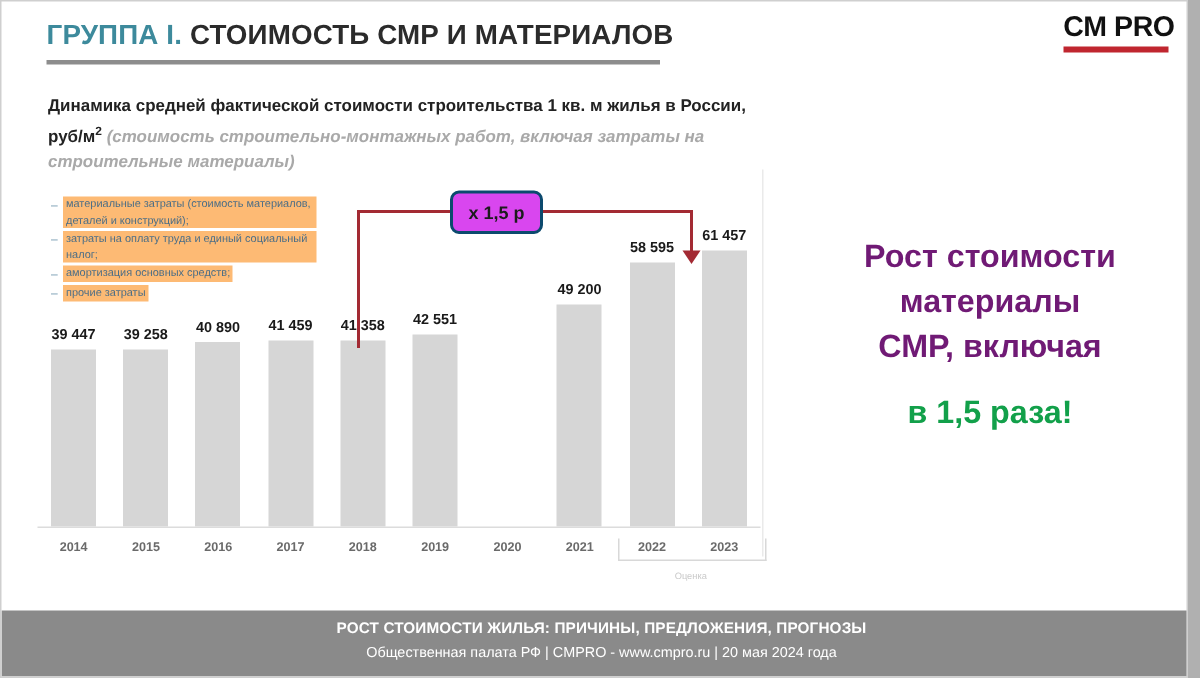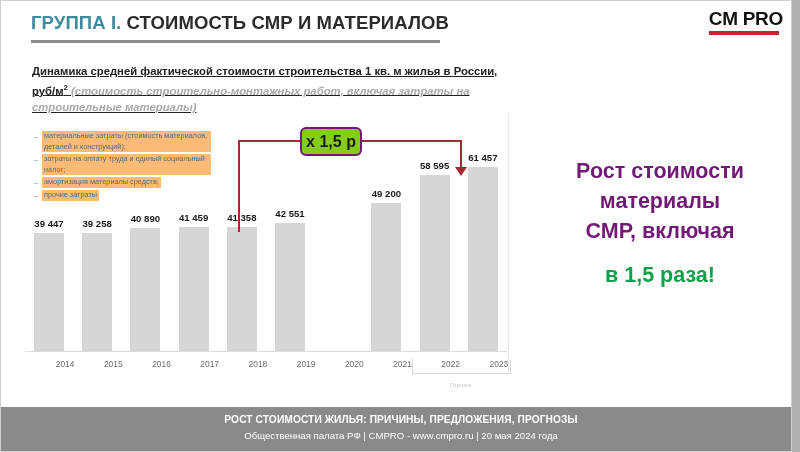--- a/index.html
+++ b/index.html
@@ -25,21 +25,21 @@
   }
   .logo-text{
     font-size:19px;font-weight:bold;color:#111;letter-spacing:-.3px;
     line-height:20px;
   }
   .logo-rule{width:70px;height:3.5px;background:#c0262f;margin-top:2px;}
 
   
   .subtitle{
     position:absolute;left:31px;top:62px;width:470px;
-    font-size:11.3px;line-height:16.5px;color:#222;font-weight:bold;text-decoration:underline;
+    font-size:11.3px;line-height:16.5px;color:#222;font-weight:bold;
   }
   .subtitle .sup{font-size:8px;vertical-align:super;}
   .subtitle .light{color:#a9a9a9;font-style:italic;font-weight:bold;}
 
   
   .legend{position:absolute;left:30px;top:130px;width:180px;}
   .legend-row{
     display:flex;align-items:flex-start;margin-bottom:2px;
   }
   .legend-dash{
@@ -61,21 +61,21 @@
   .bar{
     position:absolute;bottom:0;left:9px;width:30px;background:#d6d6d6;
   }
   .bar-label{
     position:absolute;left:-5px;width:58px;text-align:center;
     font-size:9.6px;font-weight:bold;color:#1a1a1a;white-space:nowrap;
   }
   .baseline{
     position:absolute;left:0;bottom:21px;width:482px;height:1px;background:#dcdcdc;
   }
-  .xaxis{position:absolute;left:16px;bottom:0;width:482px;height:20px;}
+  .xaxis{position:absolute;left:0;bottom:0;width:482px;height:20px;font-weight:bold;}
   .xtick{
     position:absolute;bottom:4px;width:48.2px;text-align:center;
     font-size:8.4px;color:#6a6a6a;
   }
   .bracket{
     position:absolute;left:387px;bottom:-1px;width:97px;height:14px;
     border:1px solid #d8d8d8;border-top:none;
   }
   .bracket-note{
     position:absolute;left:387px;bottom:-15px;width:97px;text-align:center;
@@ -98,23 +98,23 @@
   .callout-line-v-right{
     position:absolute;left:459px;top:139px;width:2px;height:30px;background:#a32a33;
   }
   .callout-arrow{
     position:absolute;left:454px;top:166px;width:0;height:0;
     border-left:6px solid transparent;border-right:6px solid transparent;
     border-top:9px solid #a32a33;
   }
   .callout-box{
     position:absolute;left:299px;top:126px;width:58px;height:25px;
-    border:2px solid #701a75;border-radius:6px;background:#84cc16;
+    border:2px solid #0c4a6e;border-radius:6px;background:#d946ef;
     display:flex;align-items:center;justify-content:center;
-    font-size:16px;font-weight:bold;color:#1c1c1c;
+    font-size:12px;font-weight:bold;color:#1c1c1c;
   }
 
   
   .right-panel{
     position:absolute;left:530px;top:155px;width:258px;text-align:center;
   }
   .rp-main{
     font-size:21.5px;font-weight:bold;color:#701a75;line-height:30px;
   }
   .rp-accent{
@@ -154,21 +154,21 @@
     <div class="legend-row">
       <span class="legend-dash">–</span>
       <span class="legend-text">материальные затраты (стоимость материалов, деталей и конструкций);</span>
     </div>
     <div class="legend-row">
       <span class="legend-dash">–</span>
       <span class="legend-text">затраты на оплату труда и единый социальный налог;</span>
     </div>
     <div class="legend-row">
       <span class="legend-dash">–</span>
-      <span class="legend-text">амортизация материалы средств;</span>
+      <span class="legend-text">амортизация основных средств;</span>
     </div>
     <div class="legend-row">
       <span class="legend-dash">–</span>
       <span class="legend-text">прочие затраты</span>
     </div>
   </div>
 
   <div class="chart">
     <div class="plot" id="plot">
         <div class="bar-slot" style="left: 0px;">

